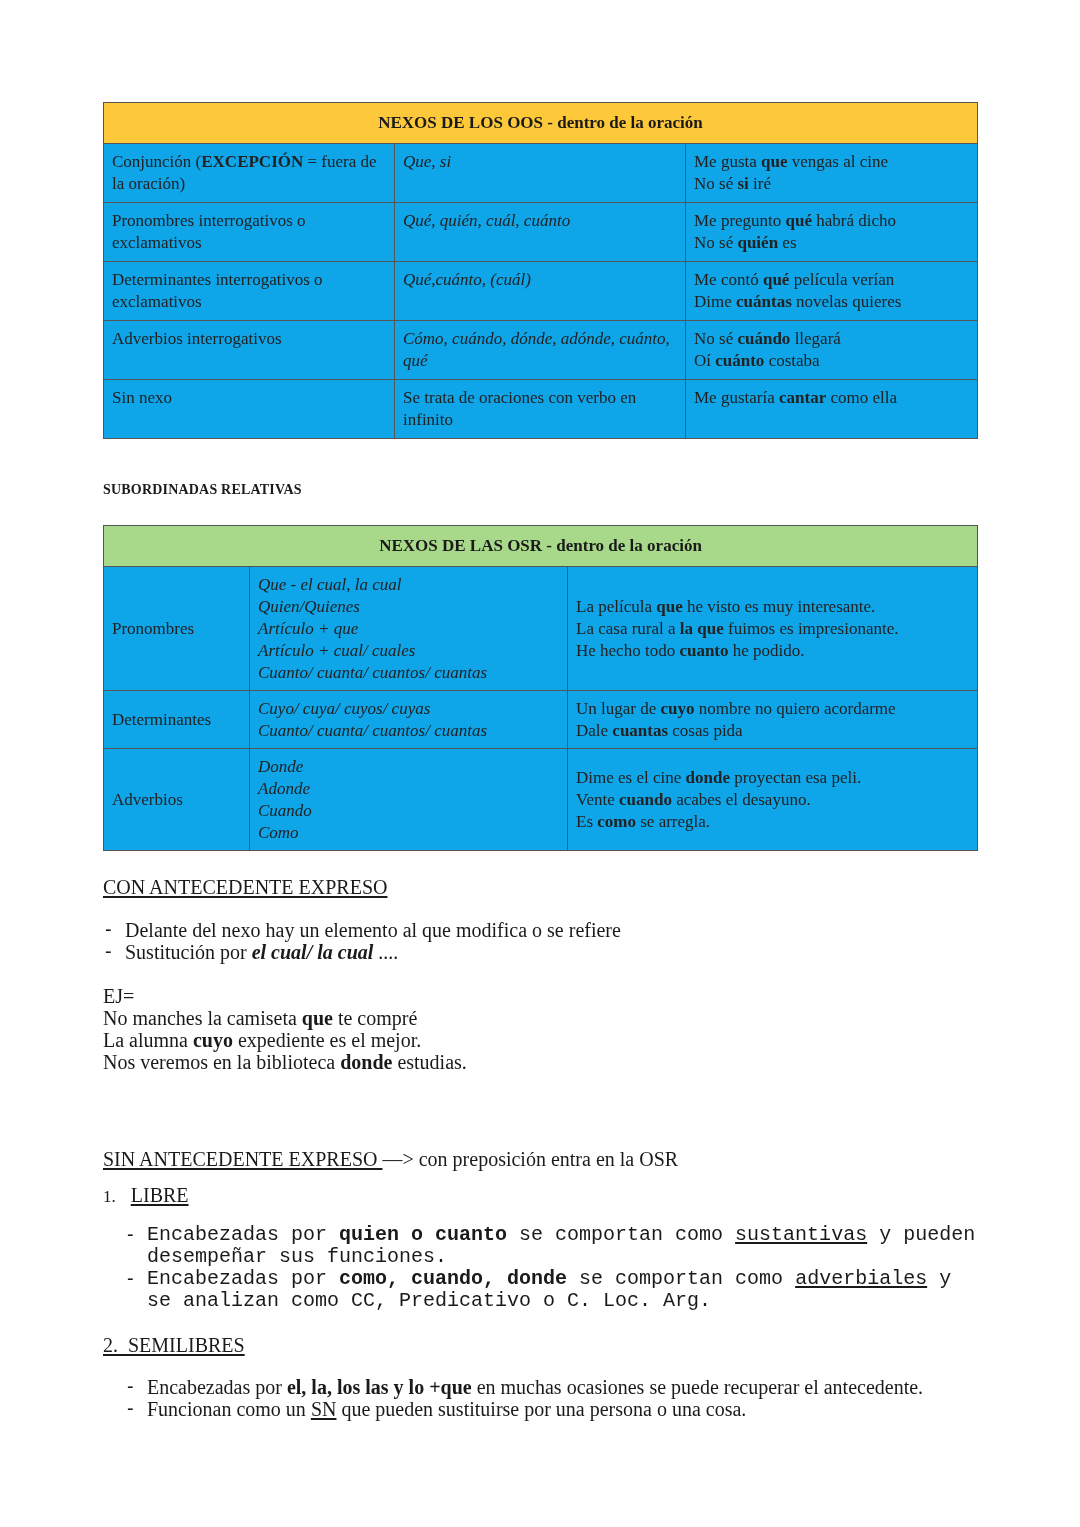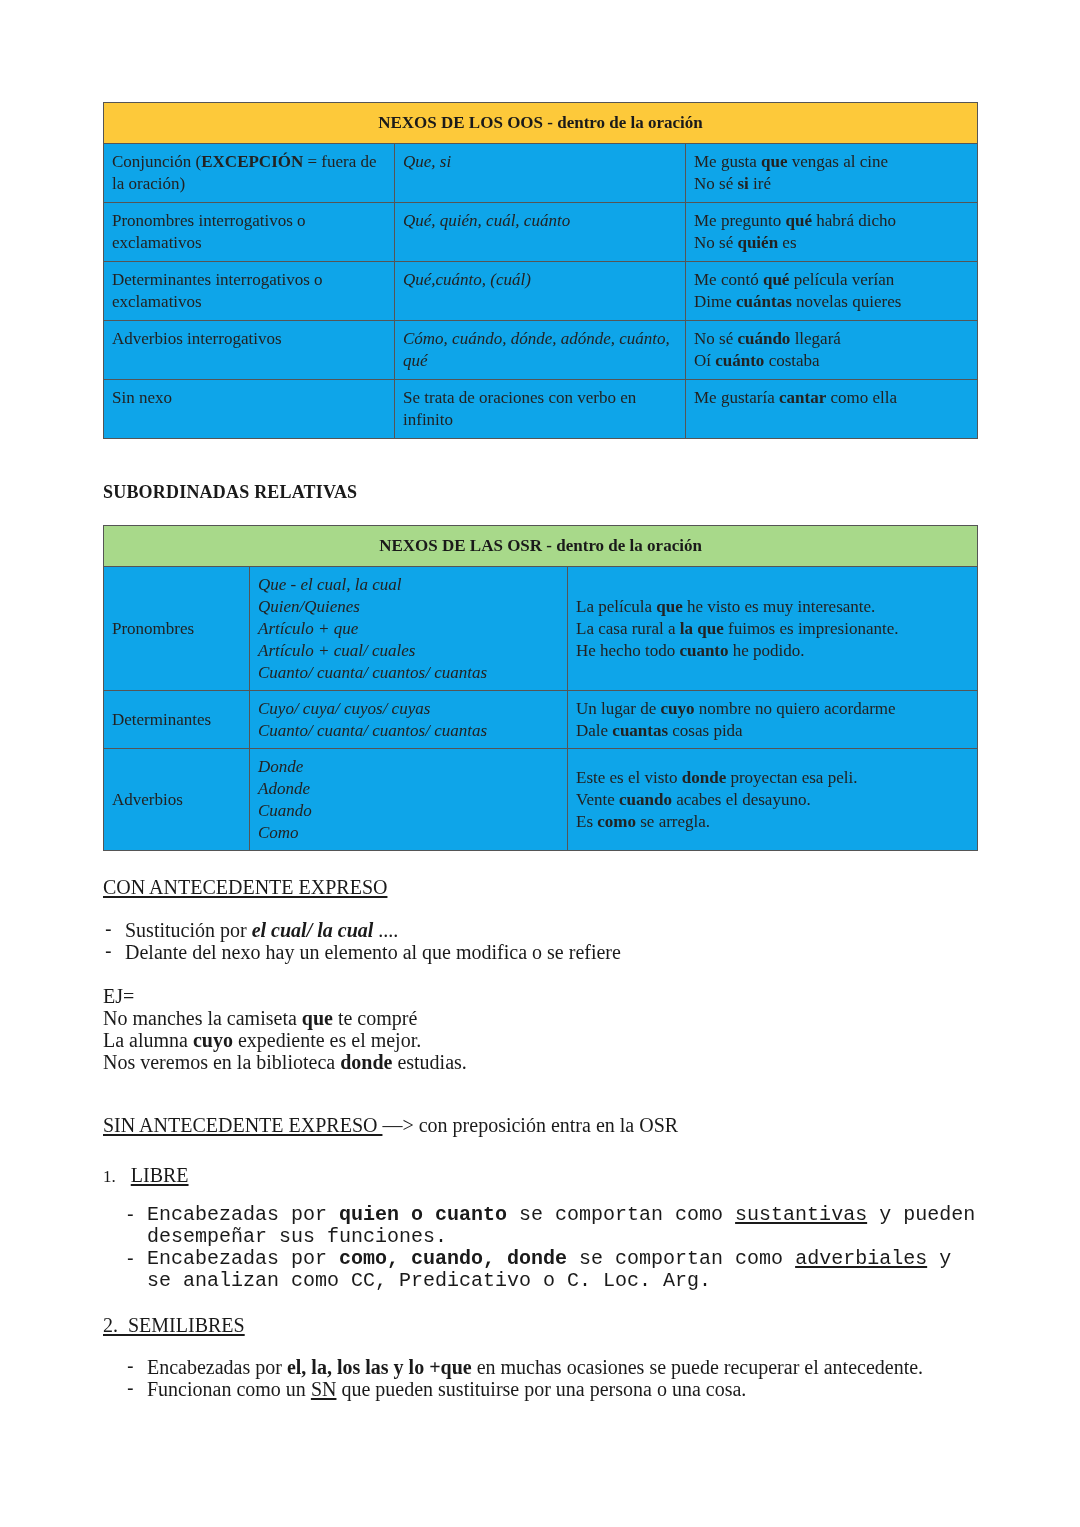--- a/index.html
+++ b/index.html
@@ -20,21 +20,21 @@
   table.osr th { background: #a8d98a; }
   table.nexos td { background: #0ea5e9; }
   table.osr td { vertical-align: middle; }
   table.nexos td.ital { font-style: italic; }
   .line { display: block; }
 
   #oos { top: 102px; }
   #oos td { height: 45px; }
   #osr { top: 525px; }
 
-  .section-title { position: absolute; left: 103px; top: 482px; font-family: "Liberation Serif", serif; font-weight: bold; font-size: 18px; letter-spacing: 0.2px; }
+  .section-title { position: absolute; left: 103px; top: 482px; font-family: "Liberation Serif", serif; font-weight: bold; font-size: 14px; letter-spacing: 0.2px; }
 
   .text { position: absolute; left: 103px; font-family: "Liberation Serif", serif; font-size: 20px; line-height: 22px; color: #1a1a1a; }
   .u { text-decoration: underline; text-underline-offset: 2px; }
   .dash-list { margin: 0; padding: 0; list-style: none; }
   .dash-list li { position: relative; padding-left: 22px; }
   .dash-list li::before { content: "-"; position: absolute; left: 2px; top: -1px; font-family: "Liberation Sans", sans-serif; }
   .indent { padding-left: 22px; }
 </style>
 </head>
 <body>
@@ -131,44 +131,44 @@
   </tr>
   <tr>
     <td>Adverbios</td>
     <td class="ital">
       <span class="line">Donde</span>
       <span class="line">Adonde</span>
       <span class="line">Cuando</span>
       <span class="line">Como</span>
     </td>
     <td>
-      <span class="line"><span>Este es el visto </span><b>donde</b><span> proyectan esa peli.</span></span>
+      <span class="line"><span>Dime es el cine </span><b>donde</b><span> proyectan esa peli.</span></span>
       <span class="line"><span>Vente </span><b>cuando</b><span> acabes el desayuno.</span></span>
       <span class="line"><span>Es </span><b>como</b><span> se arregla.</span></span>
     </td>
   </tr>
 </tbody>
   </table>
 
 <div class="text" style="top:876px;">
   <div class="u" style="display:inline-block;">CON ANTECEDENTE EXPRESO</div>
   <ul class="dash-list" style="margin-top:21px;">
+    <li><span>Delante del nexo hay un elemento al que modifica o se refiere</span></li>
     <li><span>Sustitución por </span><b><i>el cual/ la cual</i></b><span> ....</span></li>
-    <li><span>Delante del nexo hay un elemento al que modifica o se refiere</span></li>
   </ul>
   <div style="margin-top:22px;">EJ=</div>
   <div><span>No manches la camiseta </span><b>que</b><span> te compré</span></div>
   <div><span>La alumna </span><b>cuyo</b><span> expediente es el mejor.</span></div>
   <div><span>Nos veremos en la biblioteca </span><b>donde</b><span> estudias.</span></div>
 </div>
 
-<div class="text" style="top:1114px; width:880px;">
+<div class="text" style="top:1148px; width:880px;">
   <div><span class="u">SIN ANTECEDENTE EXPRESO </span><span>—&gt; con preposición entra en la OSR</span></div>
 
-  <div style="margin-top:28px;"><span style="font-size:17px;">1.</span>&nbsp;&nbsp;&nbsp;<span class="u">LIBRE</span></div>
+  <div style="margin-top:14px;"><span style="font-size:17px;">1.</span>&nbsp;&nbsp;&nbsp;<span class="u">LIBRE</span></div>
 
   <ul class="dash-list indent" style="margin-top:16px;font-family:Liberation Mono, monospace;">
     <li><span>Encabezadas por </span><b>quien o cuanto</b><span> se comportan como </span><span class="u">sustantivas</span><span> y pueden desempeñar sus funciones.</span></li>
     <li><span>Encabezadas por </span><b>como, cuando, donde</b><span> se comportan como </span><span class="u">adverbiales</span><span> y se analizan como CC, Predicativo o C. Loc. Arg.</span></li>
   </ul>
 
   <div style="margin-top:22px;"><span class="u" style="white-space:pre;">2.  SEMILIBRES</span></div>
 
   <ul class="dash-list indent" style="margin-top:20px;">
     <li><span>Encabezadas por </span><b>el, la, los las y lo +que</b><span> en muchas ocasiones se puede recuperar el antecedente.</span></li>

